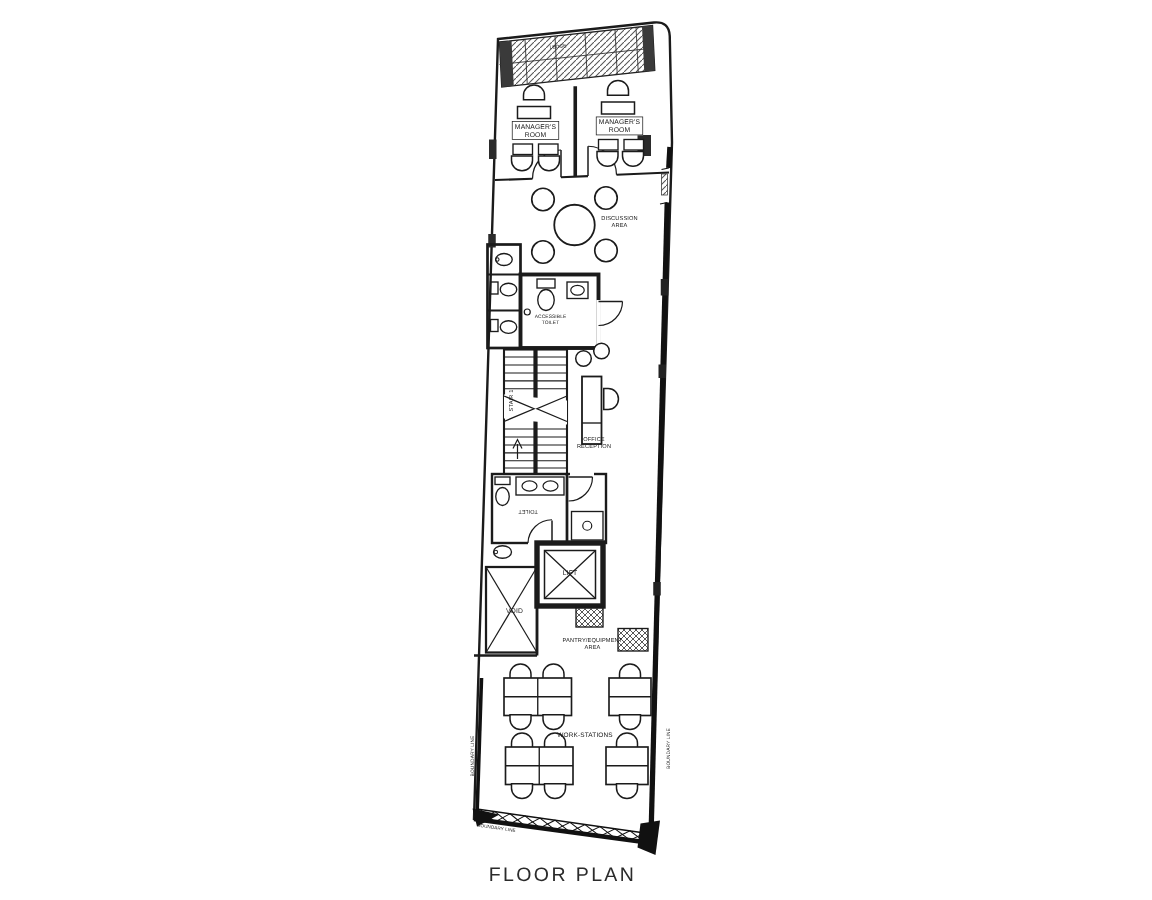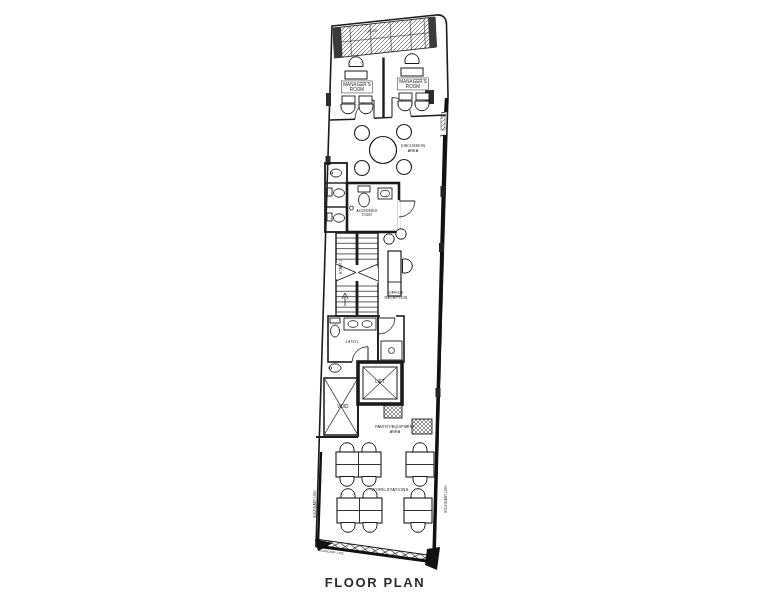--- a/index.html
+++ b/index.html
@@ -3,21 +3,21 @@
 <meta charset="utf-8">
 <style>
   html,body{margin:0;padding:0;background:#fff;}
   .canvas{position:relative;width:768px;height:600px;background:#ffffff;overflow:hidden;
           font-family:"Liberation Sans",sans-serif;}
   svg{position:absolute;left:0;top:0;}
   .lbl{position:absolute;font-family:"Liberation Sans",sans-serif;font-size:9px;line-height:1.18;
        color:#1a1a1a;white-space:pre-line;text-align:center;font-weight:500;letter-spacing:.2px;
        transform-origin:center;transform:translate(-50%,-50%) rotate(var(--rot,0deg)) scale(var(--sc,1));}
   .boxed{border:1px solid #222;background:#fff;padding:1px 3px;}
-  .title{font-size:13px;letter-spacing:1.6px;color:#2b2b2b;font-weight:700;white-space:nowrap;}
+  .title{font-size:13px;letter-spacing:1.6px;color:#2b2b2b;font-weight:400;white-space:nowrap;}
 </style>
 </head>
 <body>
 
 <div class="canvas">
 
 <svg width="768" height="600" viewBox="0 0 768 600">
   <defs>
     <pattern id="hatch" width="4" height="4" patternUnits="userSpaceOnUse">
       <path d="M0,4 L4,0" stroke="#555" stroke-width="0.7"></path>

